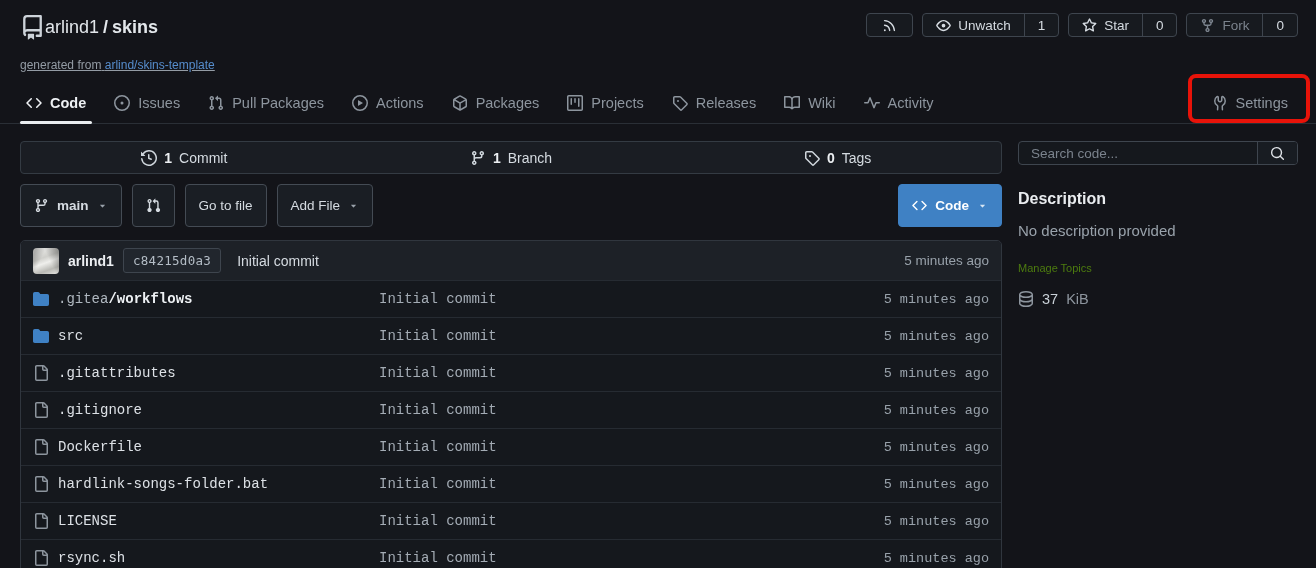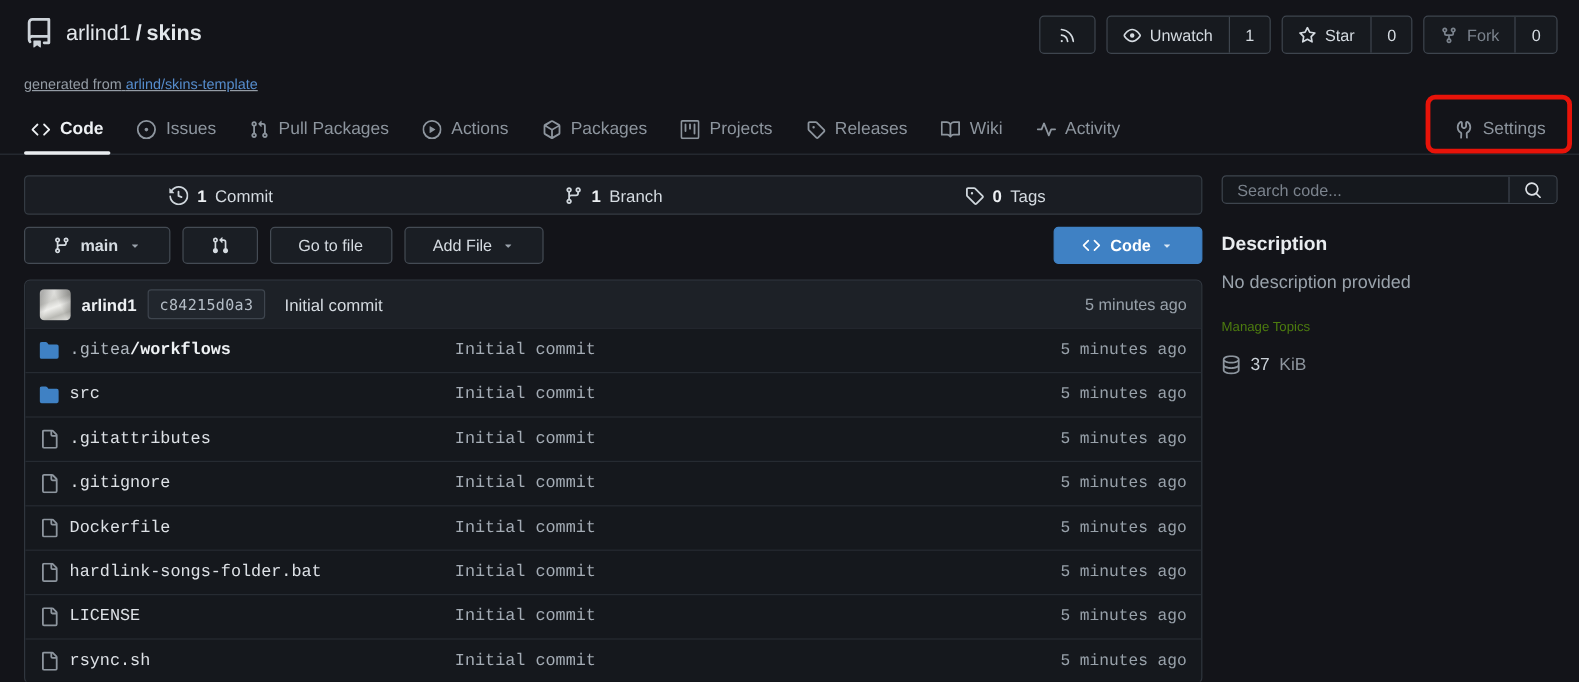--- a/index.html
+++ b/index.html
@@ -7,32 +7,32 @@
   body {
     width:1316px; height:568px; overflow:hidden; position:relative;
     font-family:"Liberation Sans","DejaVu Sans",sans-serif;
     color:#d5dbe1; font-size:14px;
   }
   svg { display:block; flex:none; }
 
   
   .header { padding:13px 18px 0 20px; }
   .header-top { display:flex; align-items:flex-start; justify-content:space-between; }
-  .repo-title { display:flex; align-items:center; gap:10px; padding-top:2px; }
+  .repo-title { display:flex; align-items:center; gap:0; padding-top:2px; }
   .repo-title .repo-icon { color:#cdd3d9; }
   .title-text { font-size:18px; color:#e3e7eb; }
   .title-owner { font-weight:400; }
   .title-slash { font-weight:700; margin:0 4px; }
   .title-repo { font-weight:700; }
   .generated-line { margin-top:18px; font-size:12px; color:#949ca5;text-decoration:underline; }
   .generated-line a { color:#568dcd; text-decoration:none; }
 
   .header-actions { display:flex; gap:9px; }
   .btn-group {
-    display:flex; align-items:stretch; height:32px;
+    display:flex; align-items:stretch; height:24px;
     border:1px solid #3e454e; border-radius:4px; background:#171a1f; overflow:hidden;
   }
   .btn-seg {
     display:flex; align-items:center; gap:7px; padding:0 13px;
     font-size:13.5px; color:#d5dbe1; cursor:pointer; white-space:nowrap;
   }
   .btn-seg.icon-only { padding:0 15px; }
   .btn-count { border-left:1px solid #3e454e; padding:0 13px; display:flex; align-items:center; font-size:13.5px; }
   .muted-label { color:#7b838d; }
 
@@ -66,21 +66,21 @@
   .stats-bar {
     height:33px; border:1px solid #343b43; border-radius:4px; background:#1a1d23;
     display:flex; align-items:center;
   }
   .stat { flex:1; display:flex; align-items:center; justify-content:center; gap:7px; color:#d5dbe1; cursor:pointer; }
   .stat .s-icon { color:#cfd6dc; }
   .stat b { color:#eceff2; font-weight:700; }
 
   .toolbar { margin-top:10px; display:flex; align-items:center; gap:10px; }
   .btn {
-    height:31px; display:inline-flex; align-items:center; gap:8px; padding:0 23px;
+    height:43px; display:inline-flex; align-items:center; gap:8px; padding:0 13px;
     background:#1a1e24; border:1px solid #444b54; border-radius:4px;
     font-size:13.5px; color:#d5dbe1; cursor:pointer; white-space:nowrap;
   }
   .btn .caret { color:#9aa2ab; }
   .btn-primary {
     margin-left:auto; background:#3f81c4; border-color:#3f81c4; color:#fff; font-weight:600;
   }
   .btn-primary .caret { color:#d8e6f3; }
 
   .file-table {

